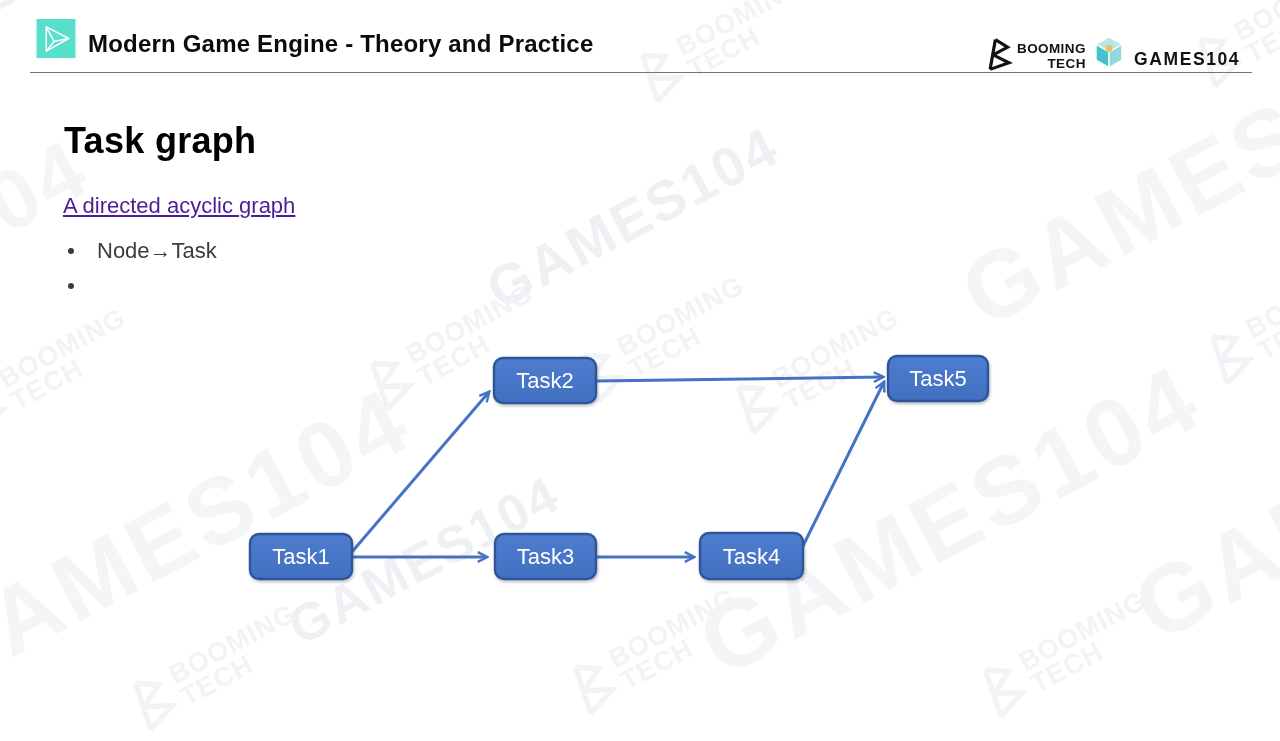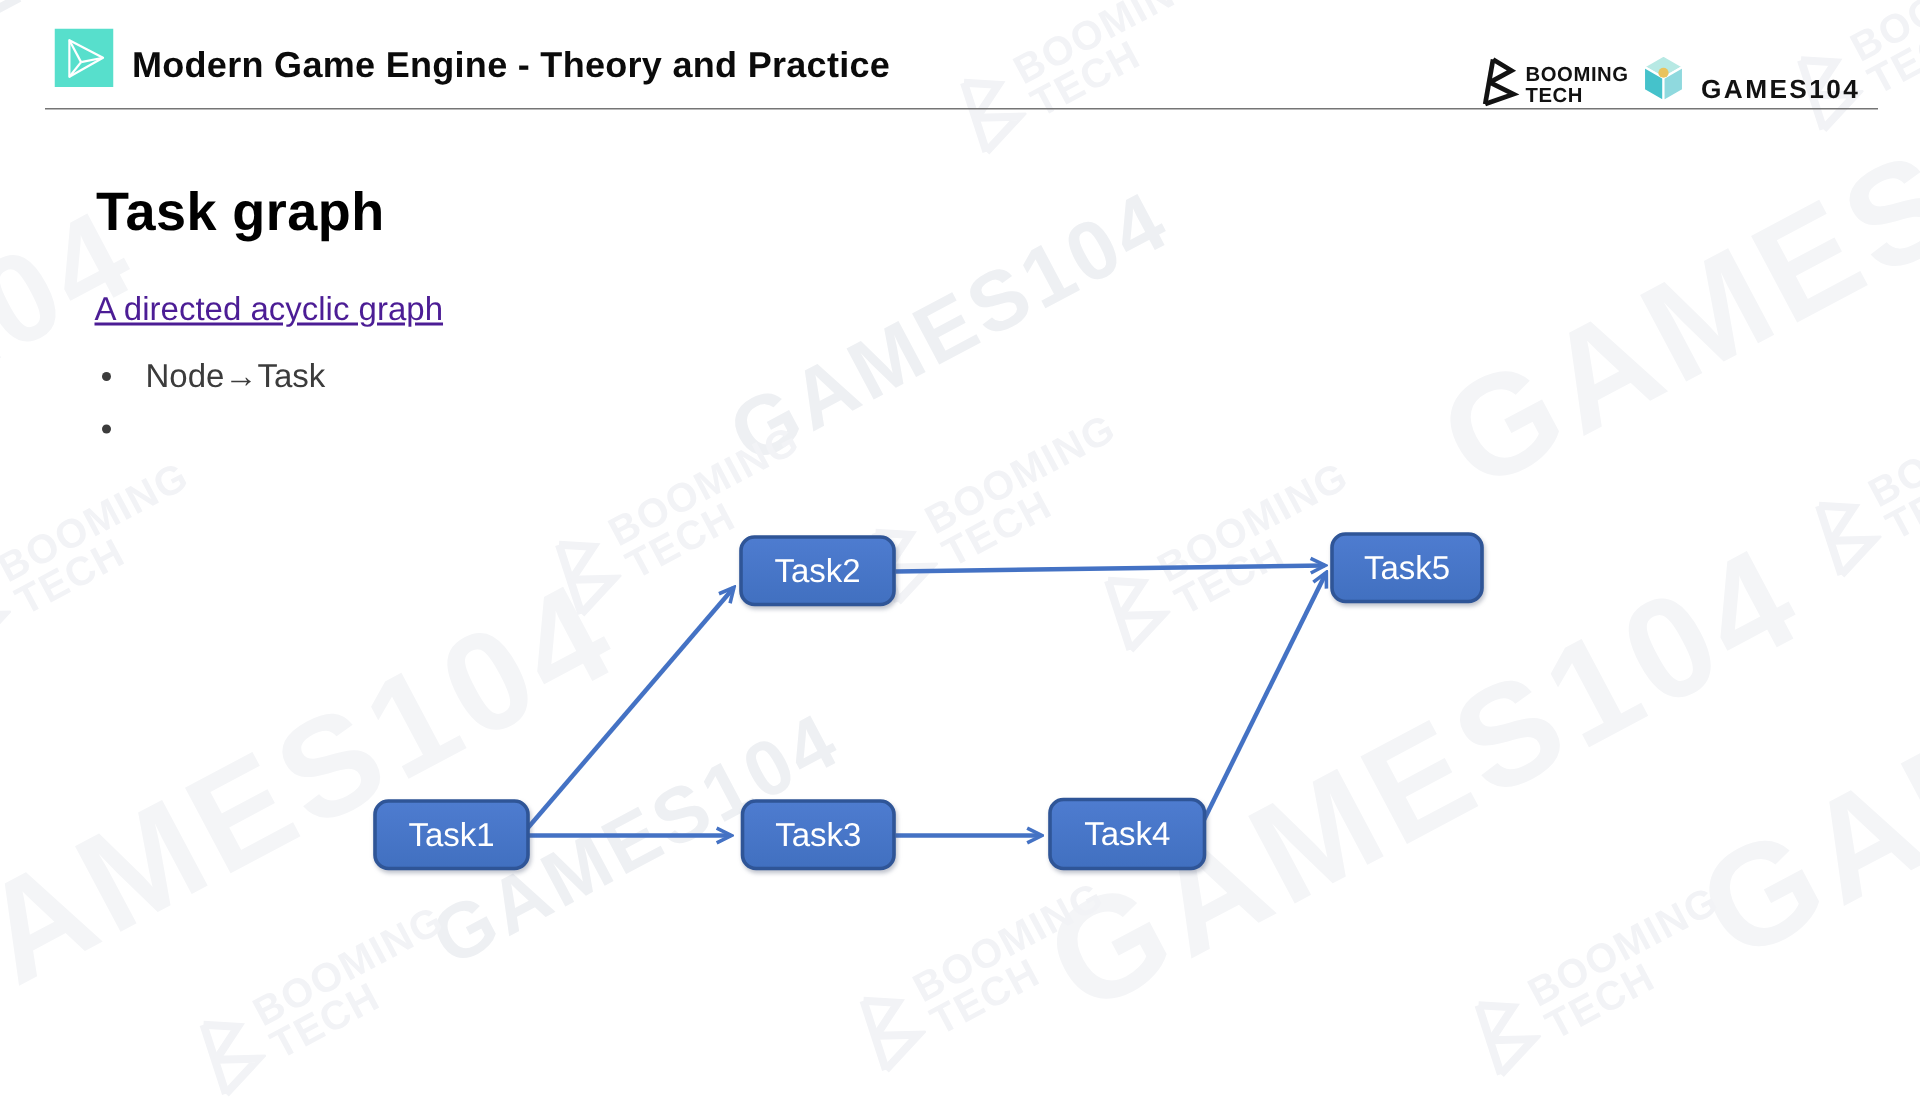--- a/index.html
+++ b/index.html
@@ -13,21 +13,21 @@
   .wm-text{font-weight:900;letter-spacing:0.05em;line-height:1;}
   .wm-logo{display:flex;align-items:center;gap:7px;}
   .wm-logo .t{font-weight:900;font-size:27px;line-height:0.92;letter-spacing:1px;}
 
   
   .diagram{position:absolute;inset:0;z-index:1;}
   .node-rect{filter:drop-shadow(1px 2px 1.5px rgba(70,80,110,0.35));}
   .node-label{font-family:"Liberation Sans","DejaVu Sans",sans-serif;}
 
   
-  .header{position:absolute;inset:0;z-index:2;pointer-events:none;}
+  .header{position:absolute;inset:0;z-index:2;pointer-events:none;text-align:right;}
   .course-icon{position:absolute;left:36px;top:19px;width:40px;height:39px;}
   .header-title{position:absolute;left:88px;top:30px;margin:0;font-size:24px;font-weight:bold;
                 color:#0b0b0b;letter-spacing:0.2px;}
   .divider{position:absolute;left:30px;top:72px;width:1222px;height:1.4px;background:#757575;}
   .booming-logo{position:absolute;left:983px;top:37px;display:flex;align-items:center;gap:4px;}
   .booming-text{font-weight:800;font-size:13.5px;line-height:1.05;color:#121212;letter-spacing:0.4px;}
   .games-logo{position:absolute;left:1091px;top:34px;display:flex;align-items:center;gap:7px;}
   .games-text{font-weight:900;font-size:17.5px;color:#121212;letter-spacing:1.6px;padding-top:9px;}
 
   

